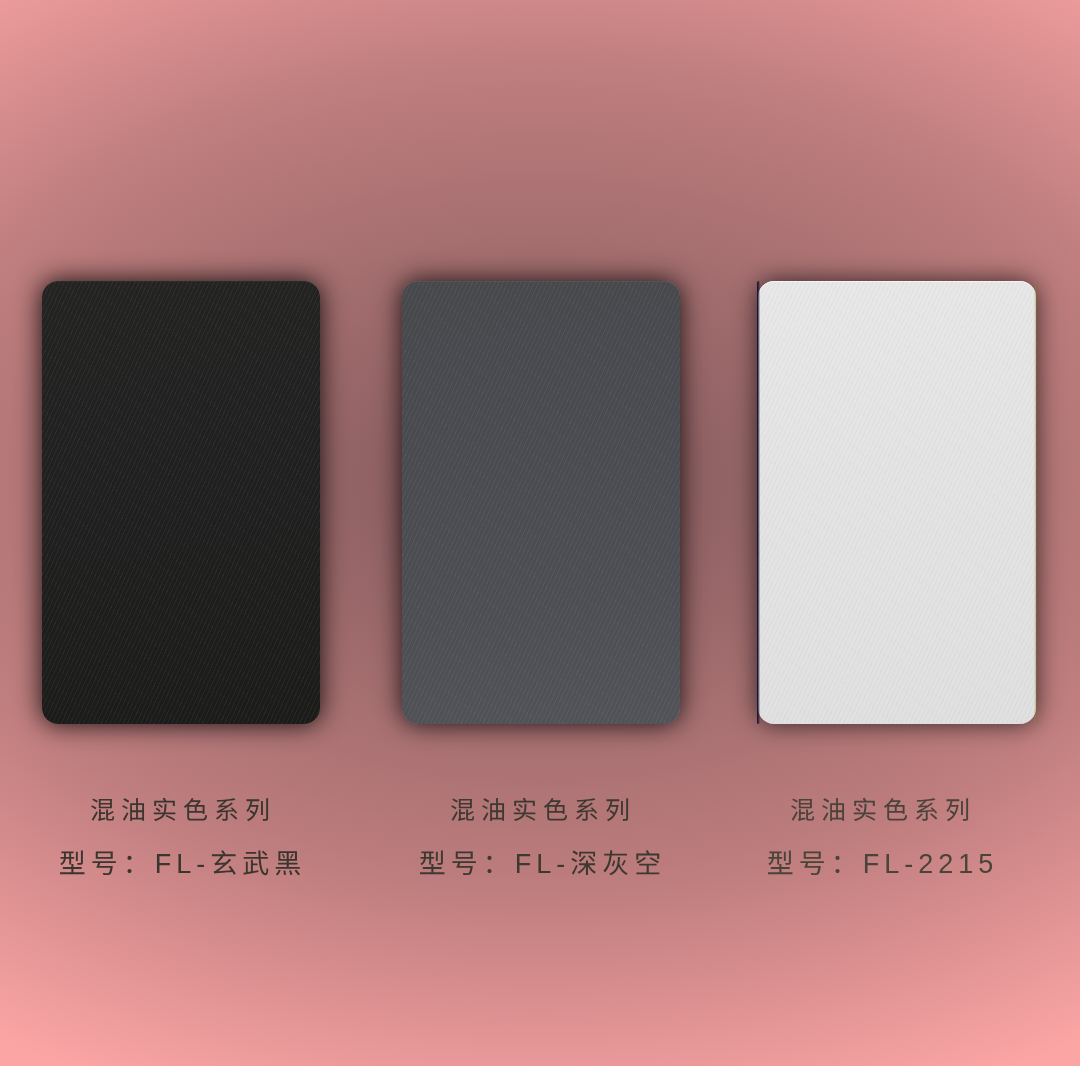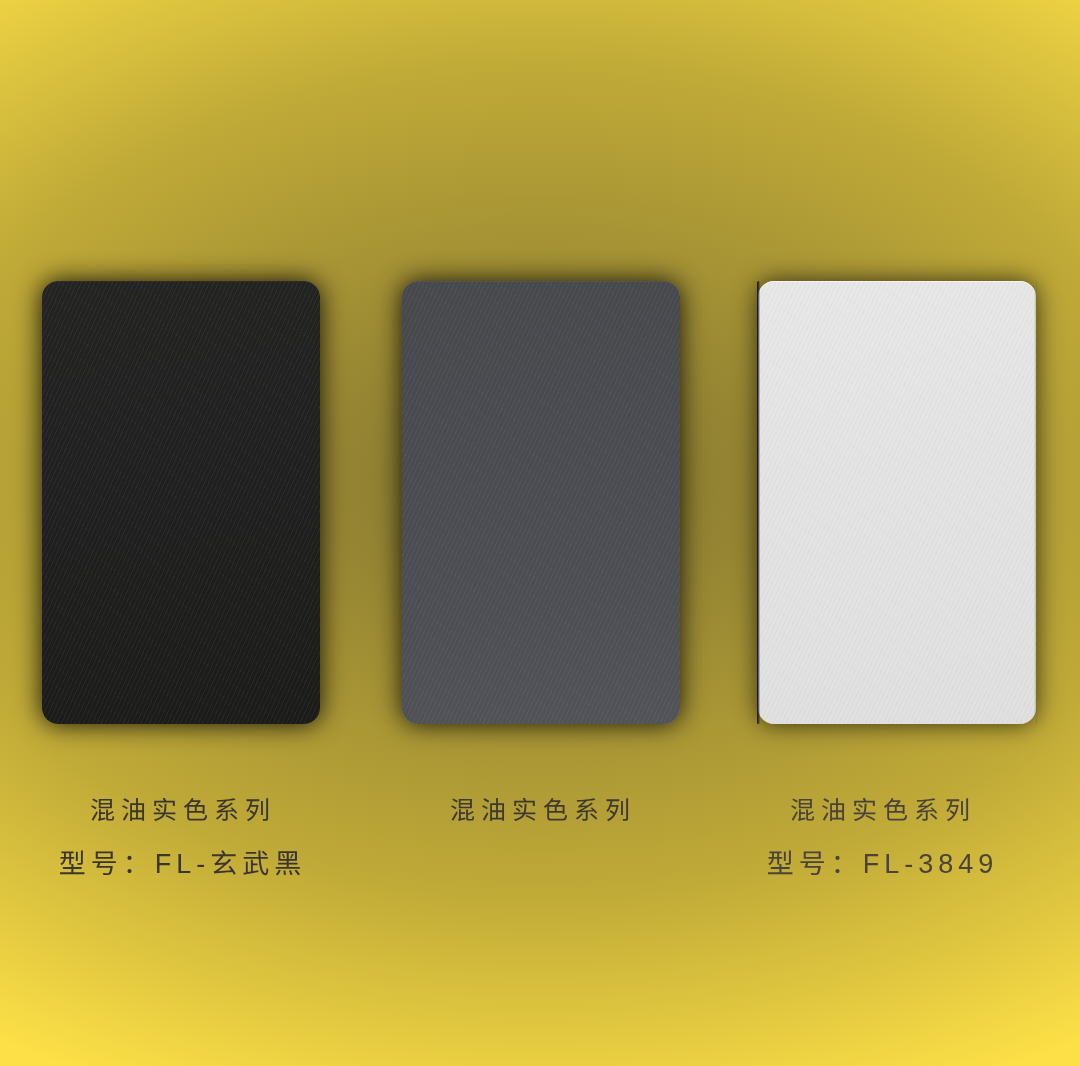--- a/index.html
+++ b/index.html
@@ -6,21 +6,21 @@
   html, body {
     margin: 0;
     padding: 0;
     background: #000000;
   }
 
   .stage {
     position: relative;
     width: 1080px;
     height: 1066px;
-    background: #fde047;
+    background: #fca5a5;
     overflow: hidden;
     font-family: "Liberation Sans", "DejaVu Sans", sans-serif;
     -webkit-font-smoothing: antialiased;
   }
 
   
   .bg-wash {
     position: absolute;
     inset: 0;
     background:
@@ -176,20 +176,21 @@
 
   </div>
 
   <div class="caption cap-1">
     <div class="cap-series">混油实色系列</div>
     <div class="cap-model">型号：FL-玄武黑</div>
   </div>
 
   <div class="caption cap-2">
     <div class="cap-series">混油实色系列</div>
+    <div class="cap-model">型号：FL-深灰空</div>
   </div>
 
   <div class="caption cap-3">
     <div class="cap-series">混油实色系列</div>
-    <div class="cap-model">型号：FL-3849</div>
+    <div class="cap-model">型号：FL-2215</div>
   </div>
 
 </div>
 
 </body></html>

